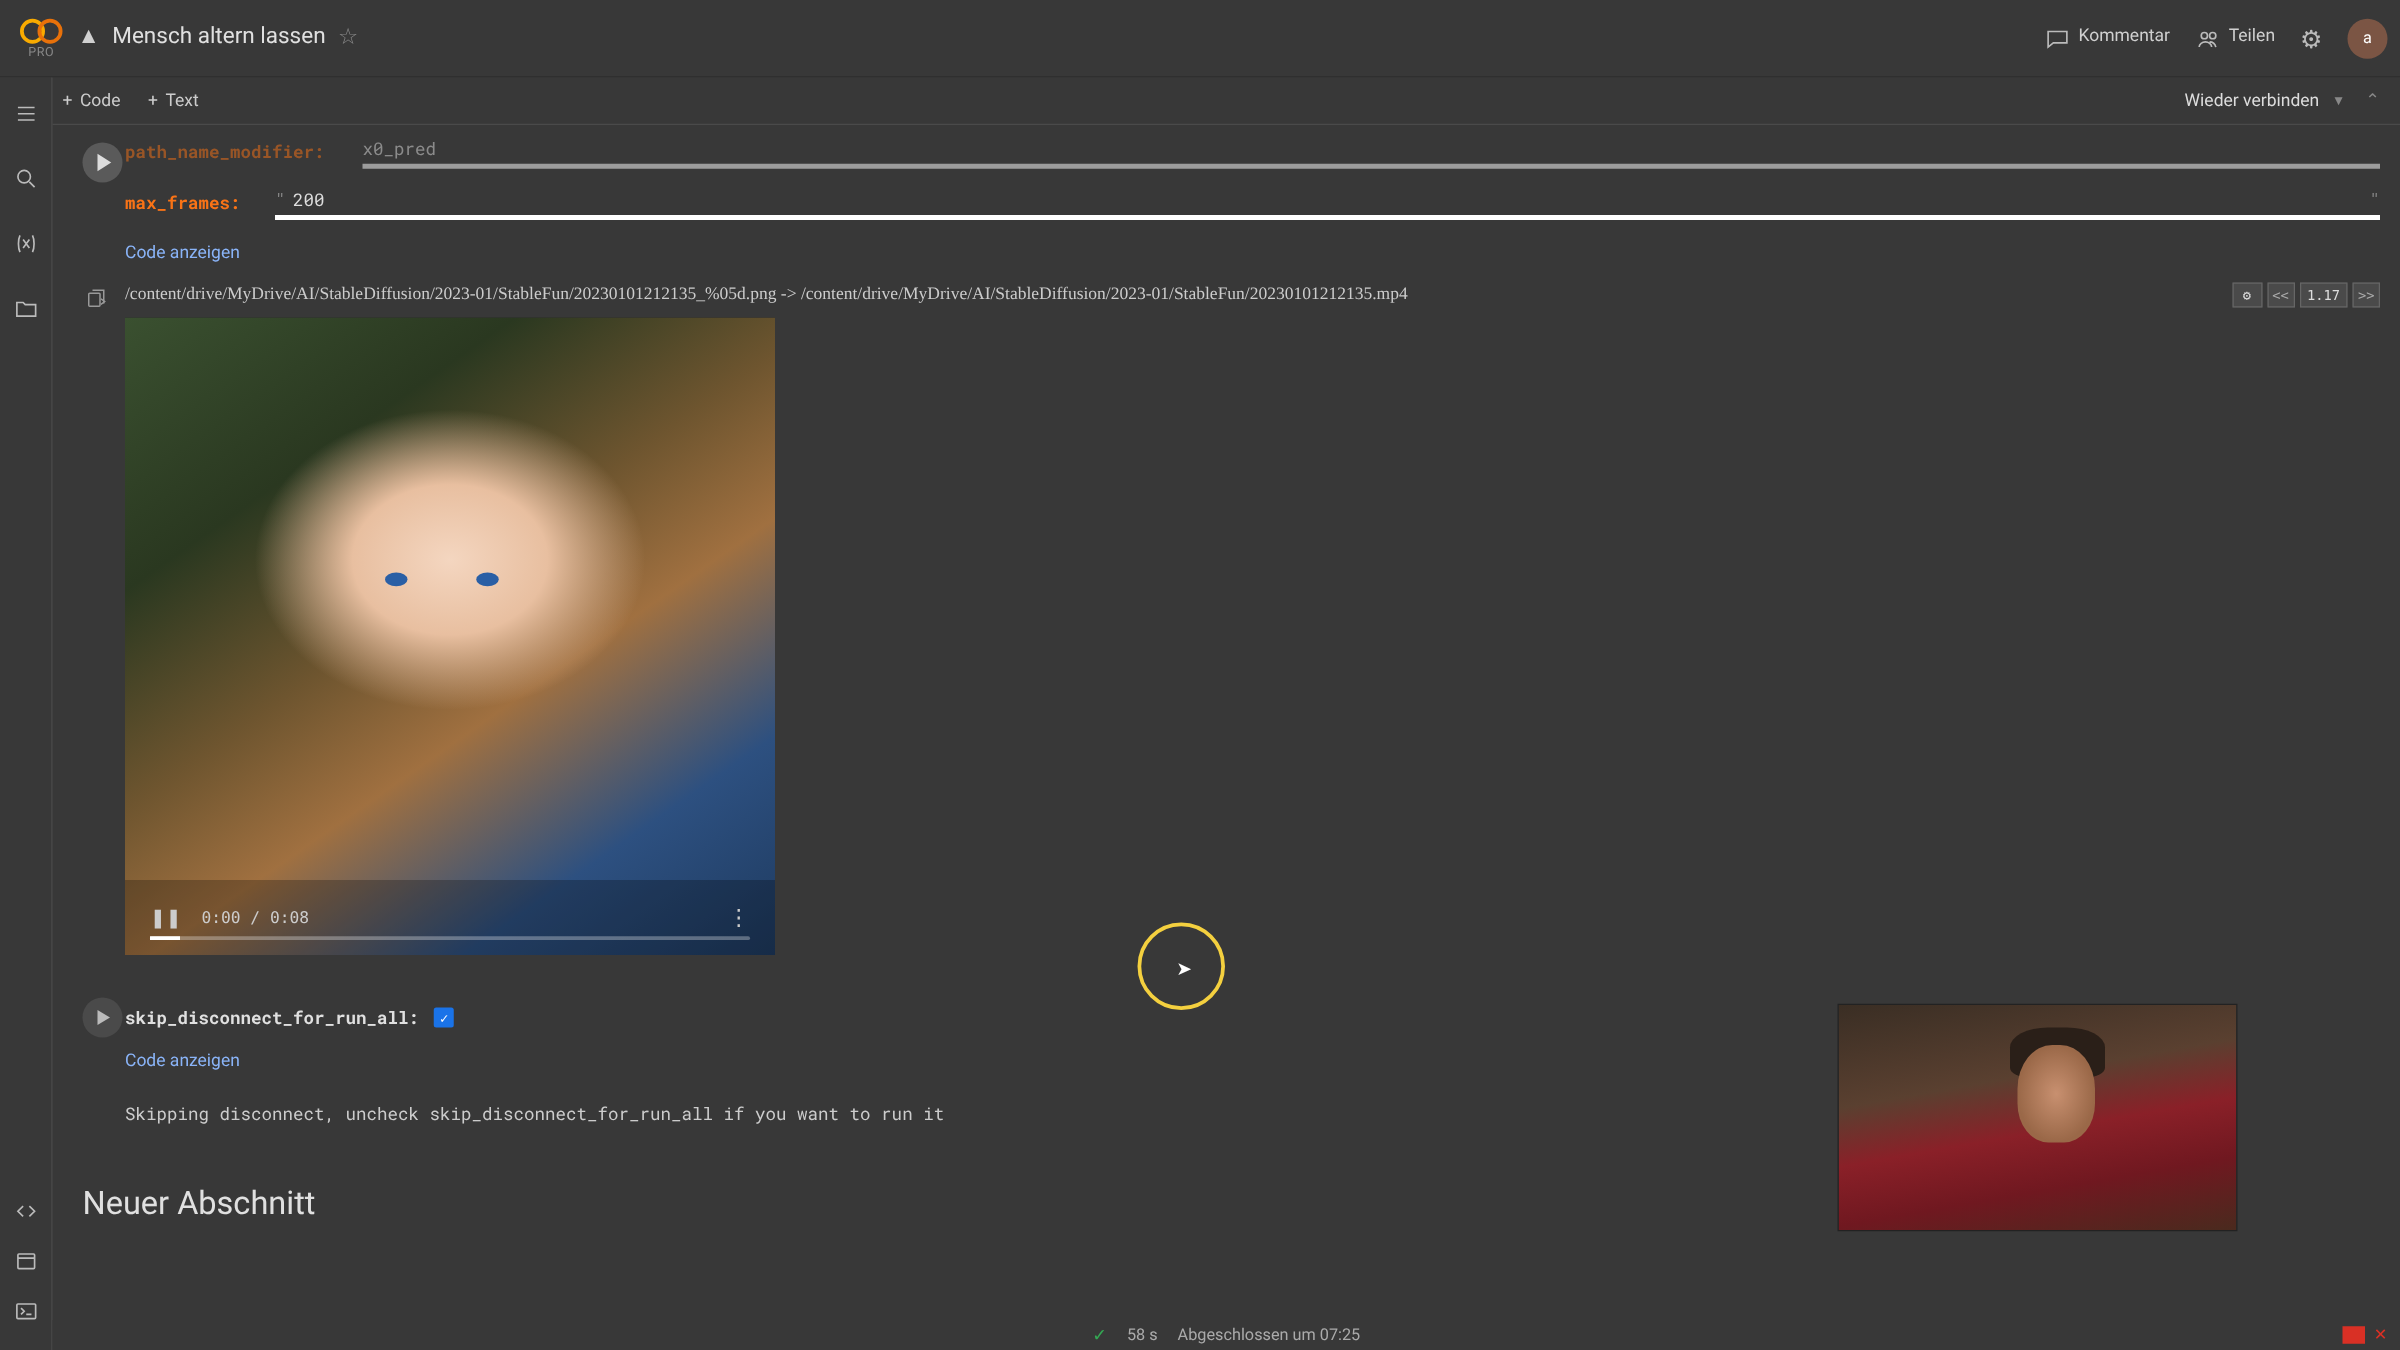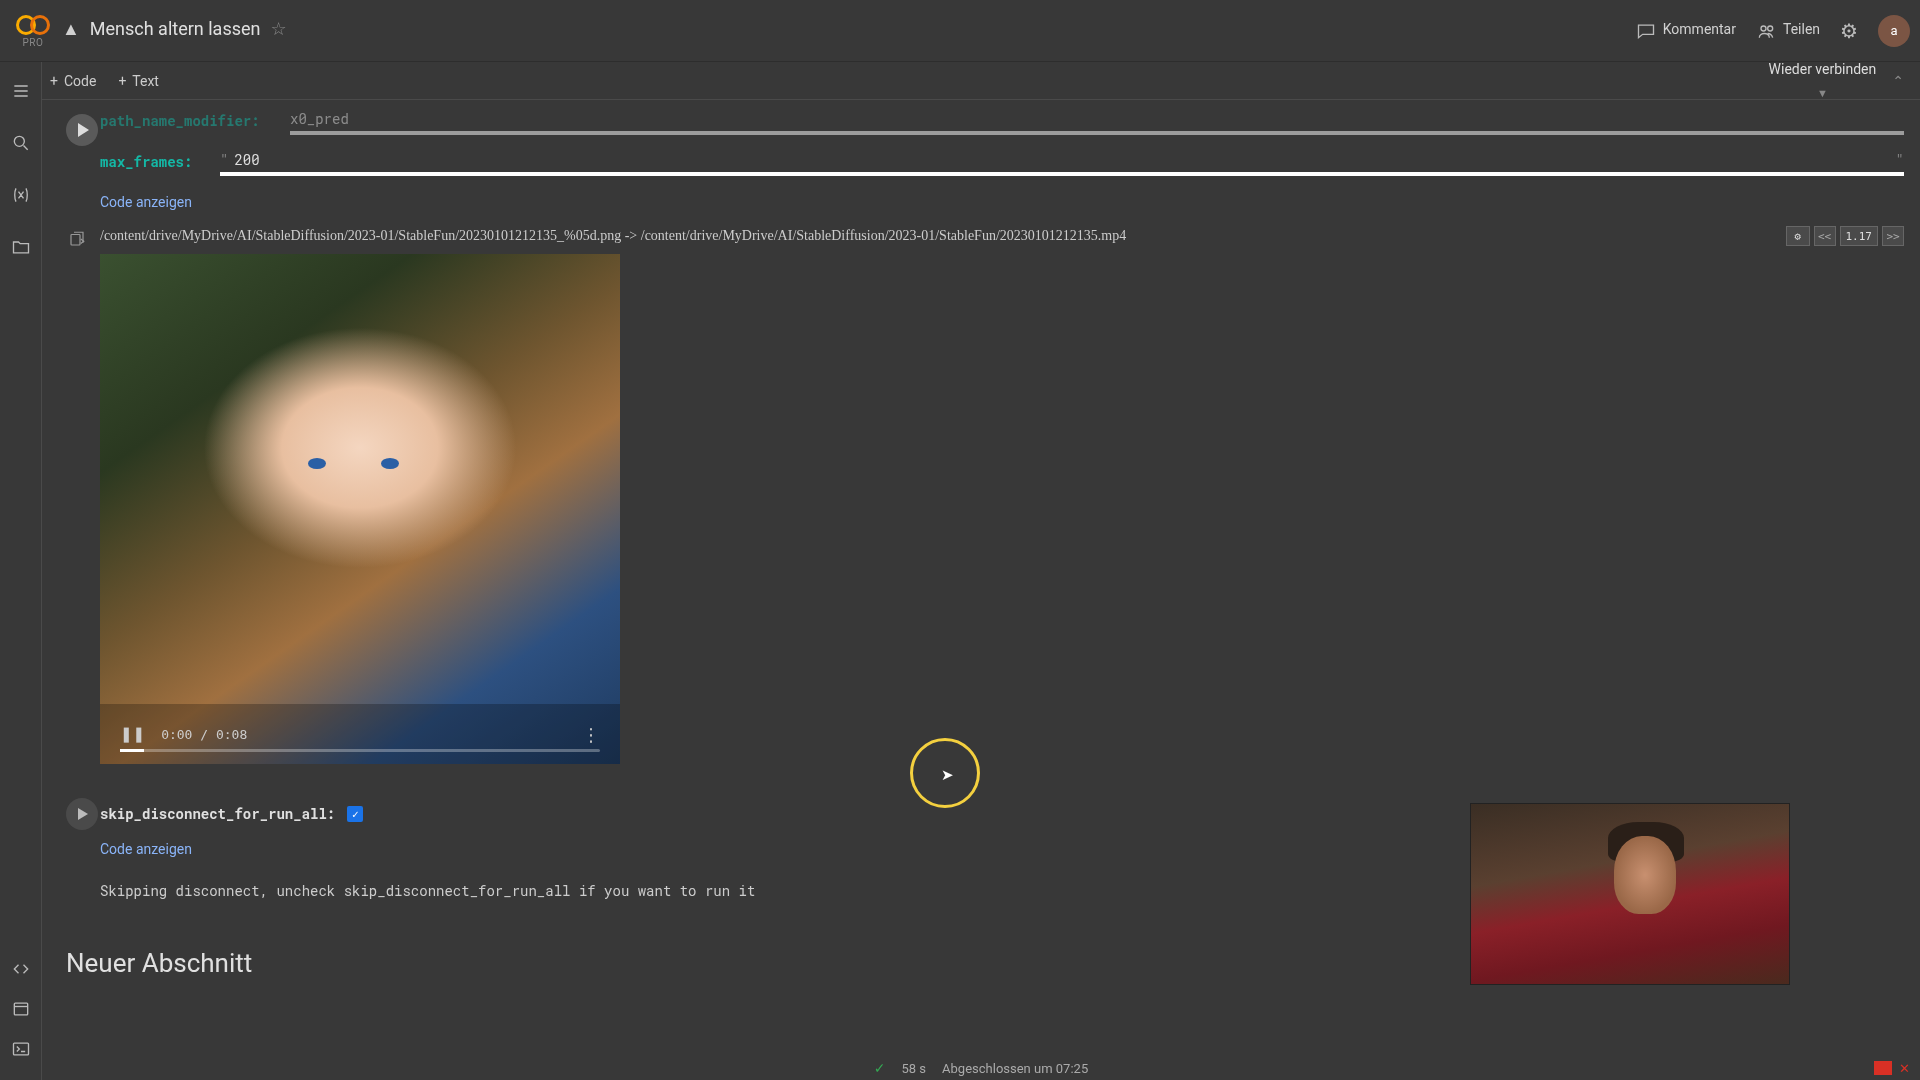--- a/index.html
+++ b/index.html
@@ -24,37 +24,37 @@
 .hdr-actions { display:flex; align-items:center; gap:20px; }
 .hdr-btn { display:flex; gap:7px; color:#d0d0d0; font-size:14px; cursor:pointer; }
 .gear { font-size:20px; color:#bbb; }
 .avatar { width:32px; height:32px; border-radius:50%; background:#7b5544; display:flex; align-items:center; justify-content:center; color:#fff; font-size:13px; }
 
 
 .toolbar { display:flex; align-items:center; height:38px; padding-left:50px; padding-right:16px; background:#383838; border-bottom:1px solid #4a4a4a; }
 .tb-btn { display:flex; align-items:center; gap:6px; color:#ccc; font-size:14px; margin-right:22px; cursor:pointer; }
 .plus { font-size:14px; }
 .toolbar-sp { flex:1; }
-.reconnect { display:flex; align-items:center; gap:10px; color:#ddd; font-size:14px;flex-direction:column; }
+.reconnect { display:flex; align-items:center; gap:10px; color:#ddd; font-size:14px; }
 .rc-arrow { font-size:11px; color:#888; }
 .collapse-b { font-size:14px; color:#888; margin-left:16px; }
 
 
 .left-rail { position:absolute; left:0; top:62px; width:42px; height:calc(100% - 62px); background:#383838; border-right:1px solid #4a4a4a; display:flex; flex-direction:column; align-items:center; padding-top:18px; gap:30px; }
 .rail-i { width:22px; height:22px; display:flex; align-items:center; justify-content:center; color:#bbb; font-size:18px; cursor:pointer; }
 .rail-bottom { margin-top:auto; display:flex; flex-direction:column; align-items:center; gap:18px; margin-bottom:20px; }
 
 
 .main { position:absolute; left:42px; top:100px; right:0; bottom:0; overflow:hidden; padding:0 16px; }
 
 .cell1 { position:relative; padding-left:42px; }
 .run-btn { position:absolute; left:8px; top:14px; width:32px; height:32px; border-radius:50%; background:#5a5a5a; display:flex; align-items:center; justify-content:center; }
 .run-btn::after { content:""; border-left:11px solid #ddd; border-top:7px solid transparent; border-bottom:7px solid transparent; margin-left:3px; }
 .form-row { display:flex; align-items:center; padding:6px 0; }
-.form-label { font-family:"Roboto Mono",monospace; font-size:14px; font-weight:bold; color:#14b8a6; width:190px; }
+.form-label { font-family:"Roboto Mono",monospace; font-size:14px; font-weight:bold; color:#f97316; width:190px; }
 .form-label.w2 { width:120px; }
 .form-input-wrap { flex:1; display:flex; align-items:center; border-bottom:4px solid #ffffff; padding:3px 0; font-family:"Roboto Mono",monospace; }
 .quote { color:#888; margin-right:6px; }
 .form-val { color:#ddd; flex:1; }
 .end-quote { color:#888; margin-left:6px; }
 .code-link { color:#8ab4f8; font-size:14px; margin-top:12px; margin-bottom:12px; display:inline-block; cursor:pointer; }
 
 
 .output-cell { position:relative; padding-left:42px; margin-top:6px; }
 .out-gutter { position:absolute; left:8px; top:0; width:22px; height:22px; color:#999; font-size:16px; display:flex; align-items:center; justify-content:center; }

